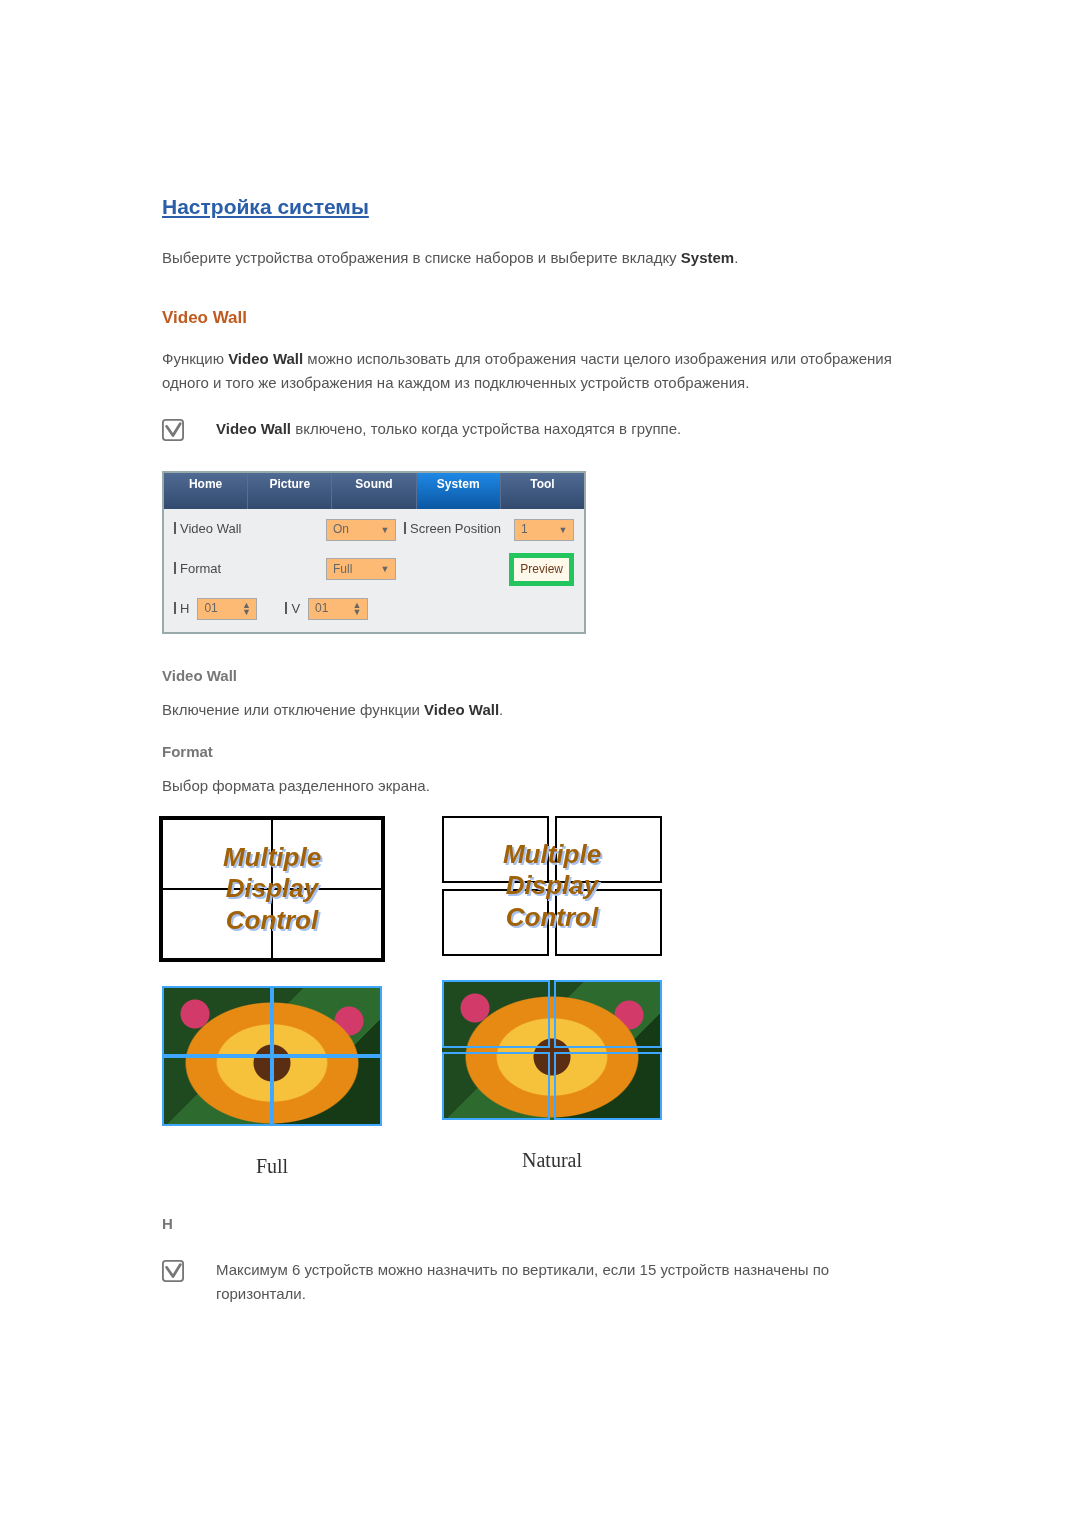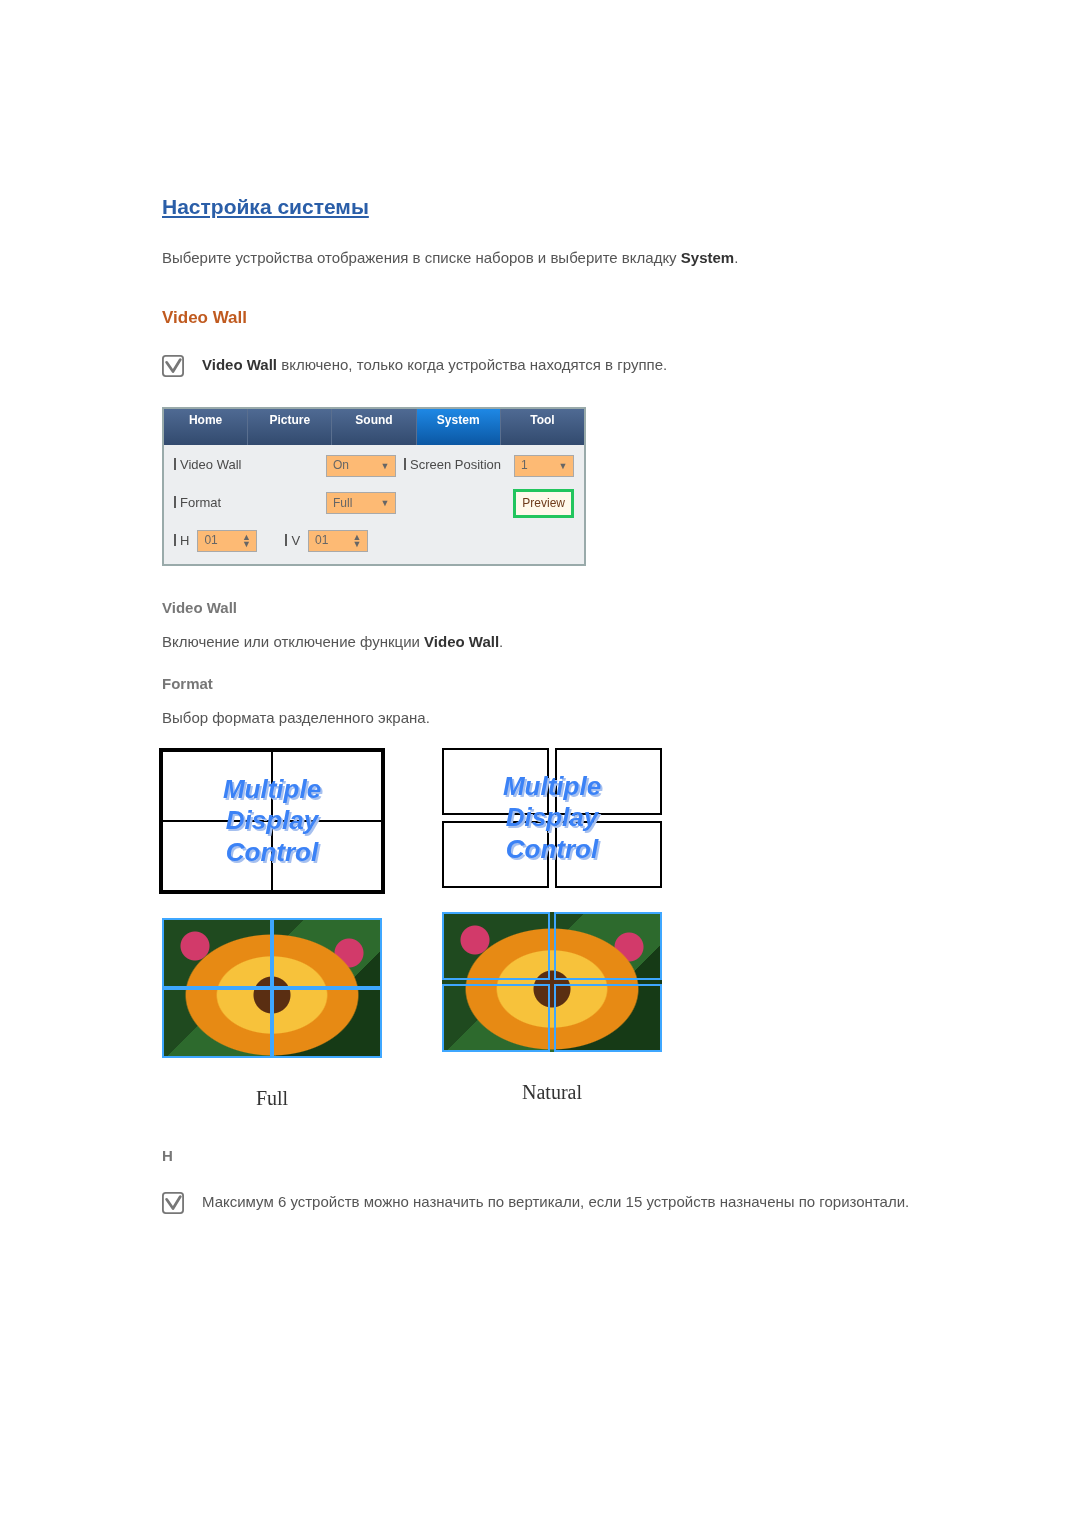--- a/index.html
+++ b/index.html
@@ -29,21 +29,21 @@
     font-size: 17px;
     font-weight: 600;
     margin: 34px 0 16px 0;
   }
   p { margin: 0 0 14px 0; color: #555; }
   strong { color: #333; font-weight: 700; }
 
   .note-row {
     display: flex;
     align-items: flex-start;
-    gap: 18px;
+    gap: 32px;
     margin: 22px 0 16px 0;
   }
   .note-icon {
     width: 22px;
     height: 22px;
     flex: 0 0 22px;
     margin-top: 2px;
   }
   .note-icon svg { display:block; }
   .note-text { flex: 1; }
@@ -124,21 +124,21 @@
     align-items: center;
     font-size: 9px;
     color: #666;
   }
   .panel-spinner {
     width: 52px;
     padding-left: 6px;
   }
   .panel-spinner .spin { line-height: 7px; }
   .preview-box {
-    border: 3px solid #22c55e;
+    border: 5px solid #22c55e;
     color: #6d3a1a;
     font-size: 12px;
     padding: 2px 6px;
     background: #fff9eb;
   }
   .panel-left { flex: 1; display: flex; align-items: center; gap: 8px; }
   .panel-right { flex: 0 0 auto; display: flex; align-items: center; gap: 0; }
 
   h4.sub-head {
     font-size: 15px;
@@ -193,21 +193,21 @@
     flex-direction:column;
     justify-content:center;
     align-items:center;
     pointer-events:none;
   }
   .mdc-text span {
     font-weight: 700;
     font-style: italic;
     font-size: 26px;
     line-height: 1.2;
-    color: #3b82f6;
+    color: #a16207;
     text-shadow: 2px 2px 0 #a6c0ef;
   }
 
   .wall-photo {
     width: 220px;
     height: 140px;
     position: relative;
     overflow: hidden;
   }
   .photo-bg {
@@ -245,20 +245,23 @@
 <div class="page">
 
   <h2 class="sys-title">Настройка системы</h2>
 
   <p>
     <span>Выберите устройства отображения в списке наборов и выберите вкладку </span><strong>System</strong><span>.</span>
   </p>
 
   <h3 class="videowall-title">Video Wall</h3>
 
+  <p>
+    <span>Функцию </span><strong>Video Wall</strong><span> можно использовать для отображения части целого изображения или отображения одного и того же изображения на каждом из подключенных устройств отображения.</span>
+  </p>
 
   <div class="note-row">
     <div class="note-icon">
       <svg viewBox="0 0 24 24" width="22" height="22">
         <rect x="1" y="1" width="22" height="22" rx="3" fill="none" stroke="#777" stroke-width="2"></rect>
         <path d="M5 8 L12 18 L20 5" fill="none" stroke="#777" stroke-width="3" stroke-linecap="round" stroke-linejoin="round"></path>
       </svg>
     </div>
     <p class="note-text">
       <strong>Video Wall</strong><span> включено, только когда устройства находятся в группе.</span>

